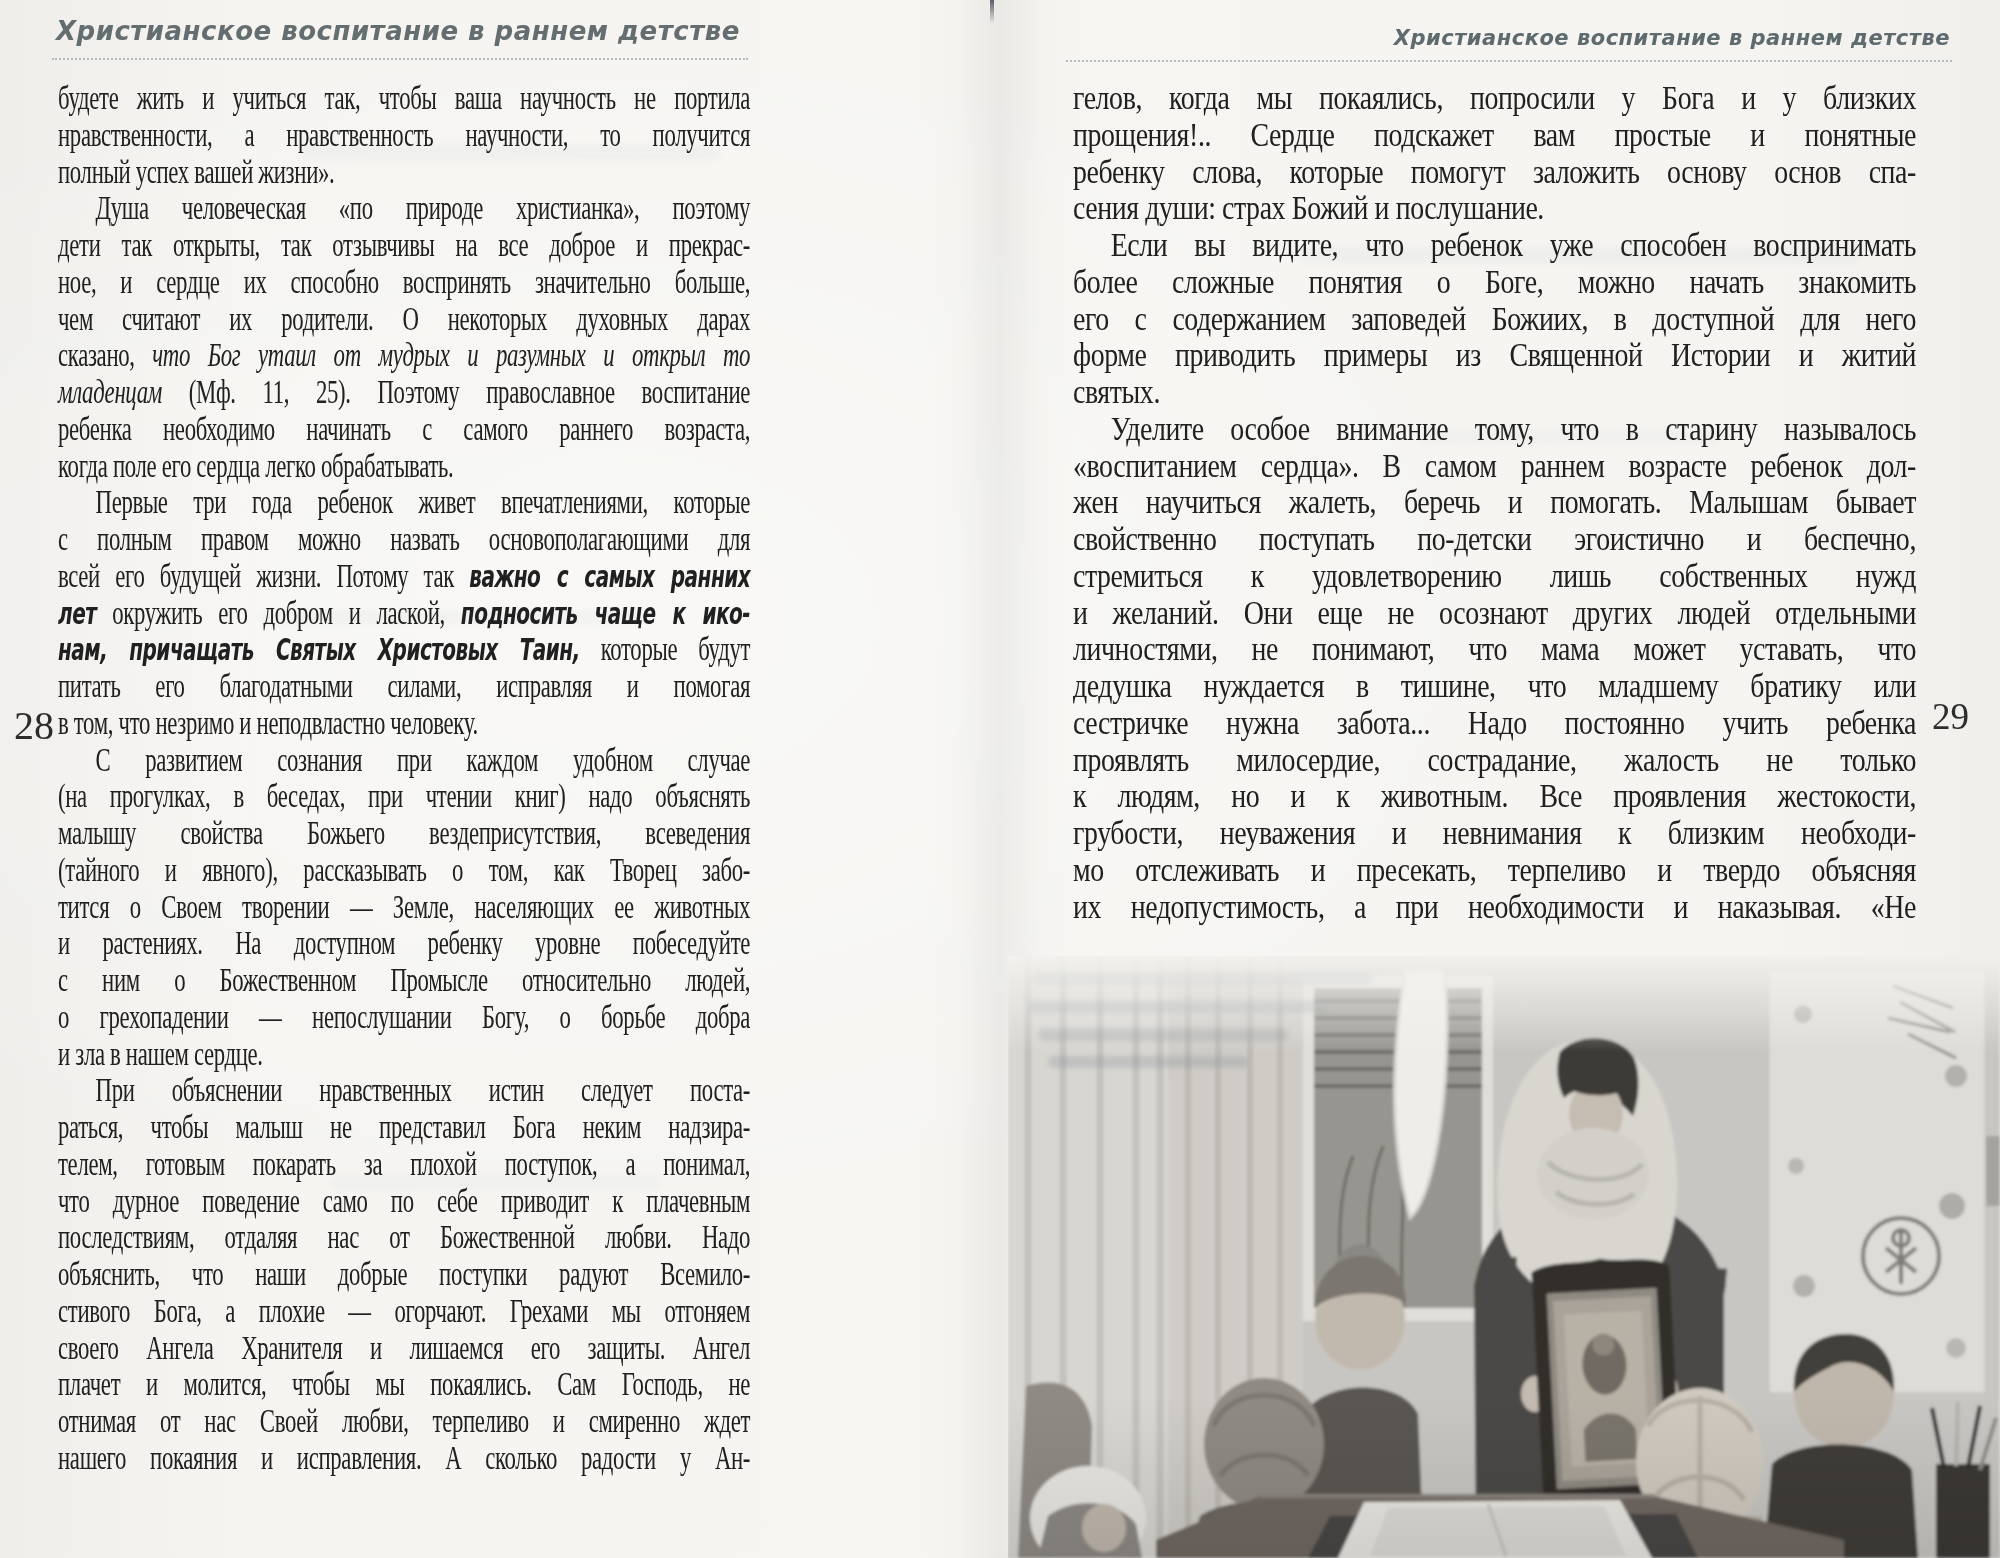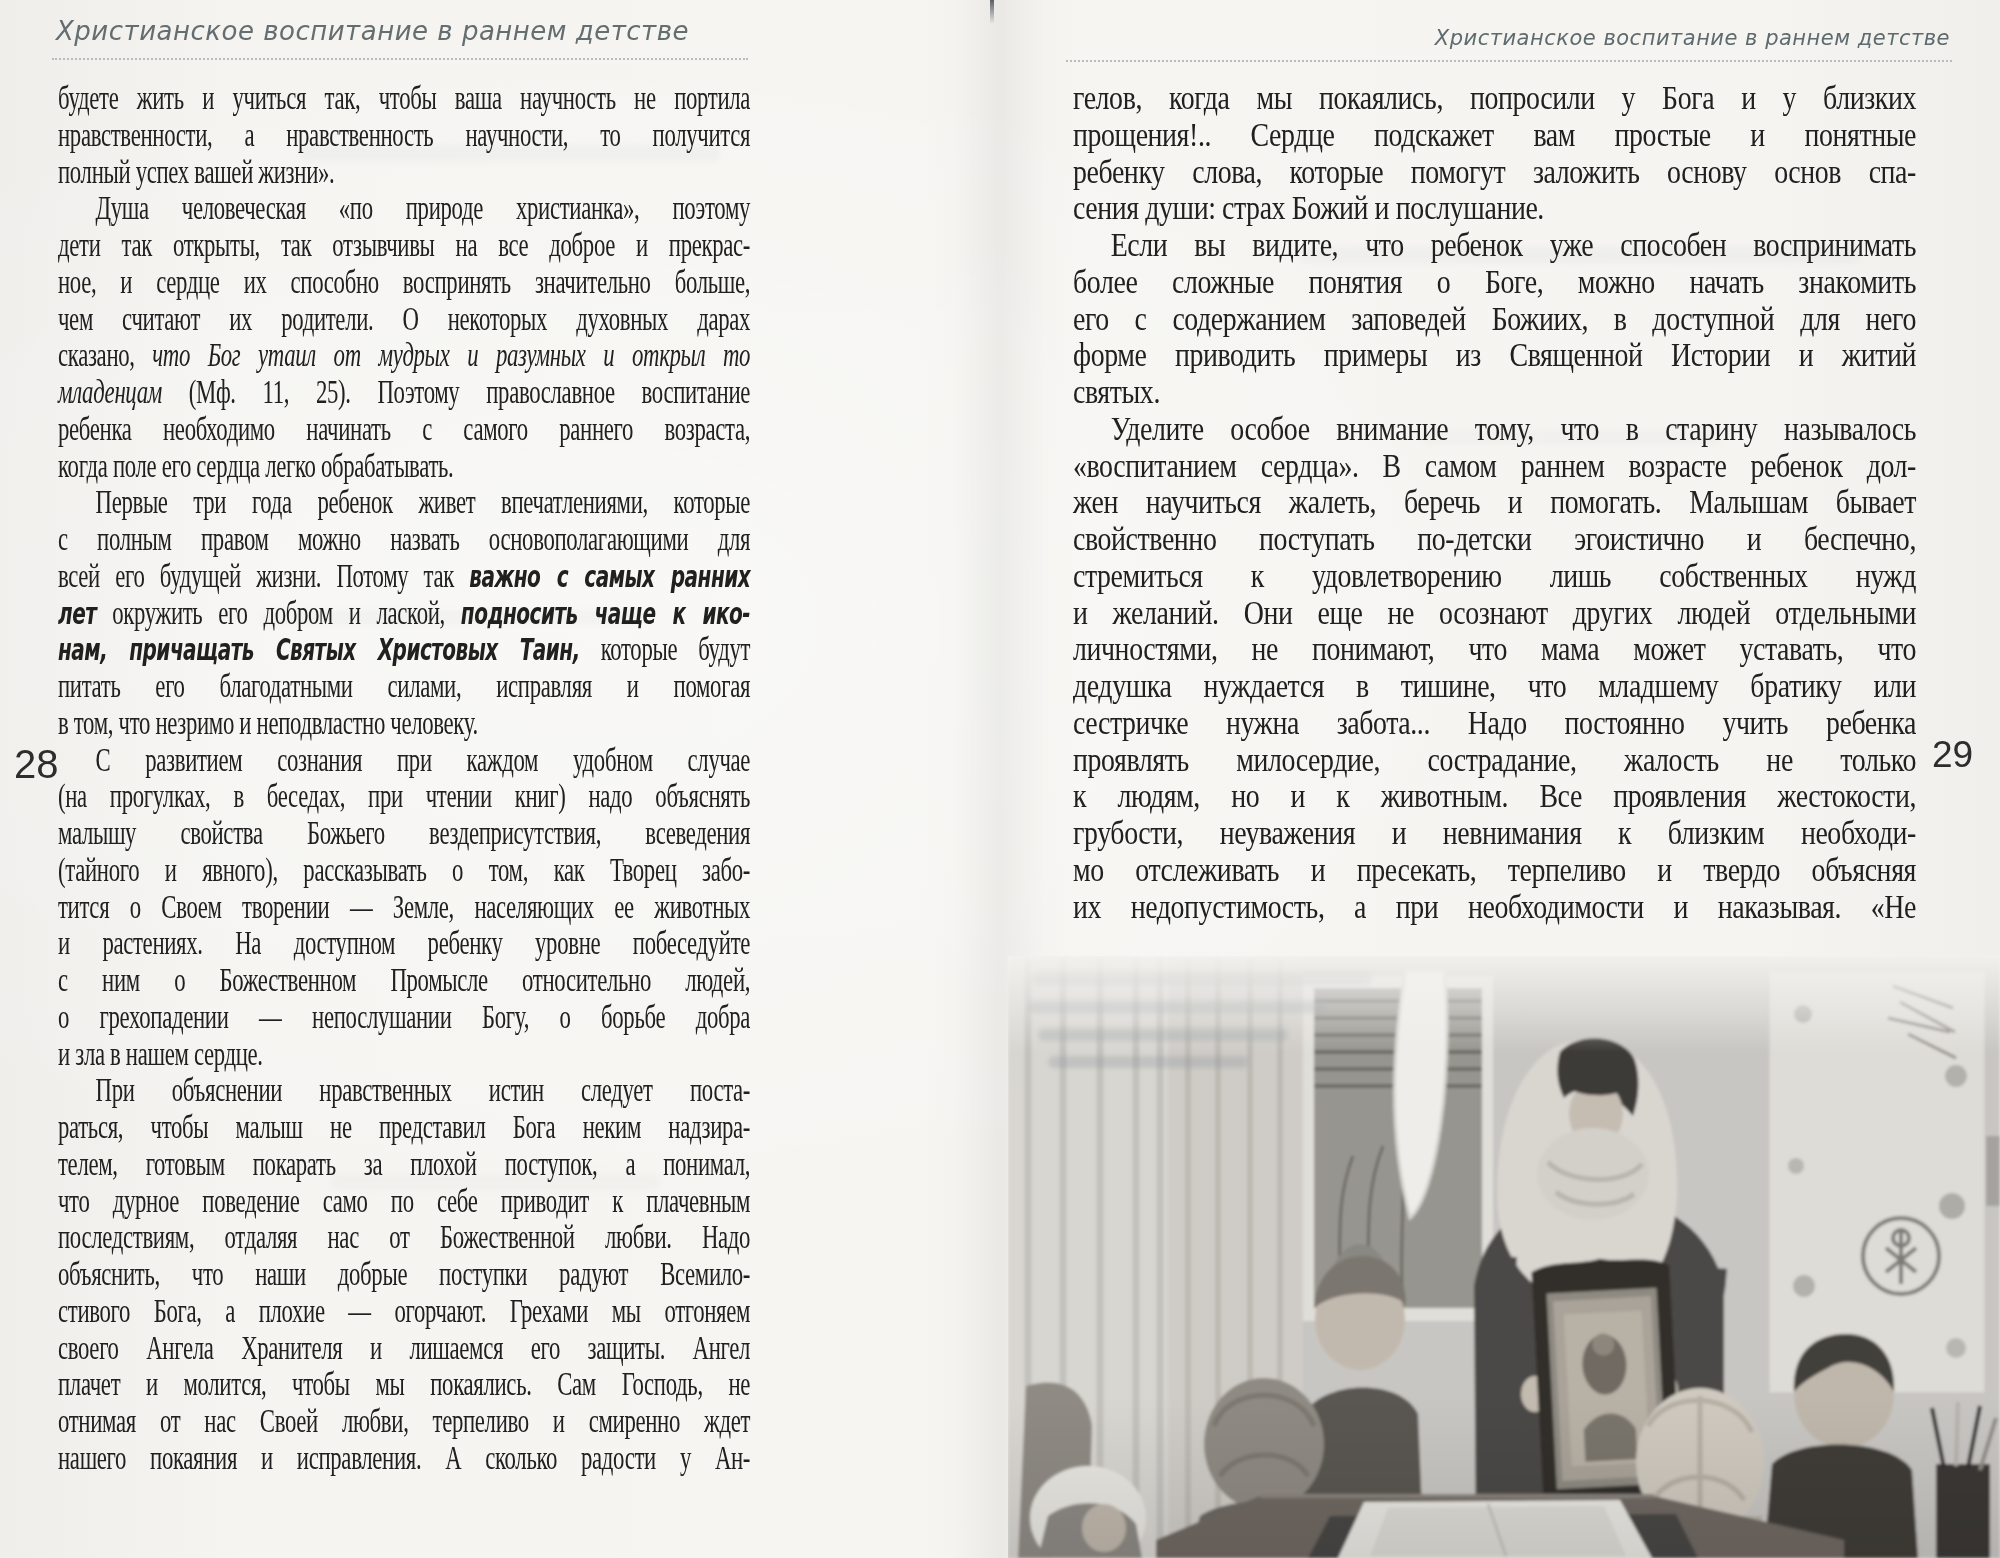--- a/index.html
+++ b/index.html
@@ -9,30 +9,30 @@
       radial-gradient(ellipse 1400px 900px at 30% 40%, rgba(255,255,255,.35), rgba(0,0,0,0) 70%),
       linear-gradient(90deg,#efeeeb 0%,#f5f4f1 12%,#f6f5f2 46%,#f1f0ed 50%,#f6f5f2 54%,#f5f4f1 88%,#f0efec 100%),
       #f4f3f0;
     font-family:"Liberation Serif", serif;
     color:#1f1f1f;
   }
   
   .runhead{
     position:absolute;
     font-family:"DejaVu Sans", sans-serif;
-    font-style:italic;font-weight:400;
+    font-style:italic;font-weight:700;
     letter-spacing:.5px;
   }
   .runhead.l{left:56px;top:16px;font-size:26px;color:#646d70;}
   .runhead.r{left:1068px;top:26px;width:882px;text-align:right;font-size:21px;color:#5d6a6e;}
   .dotrule{position:absolute;height:0;border-bottom:2px dotted #b7bcbc;}
   .dotrule.l{left:52px;top:58px;width:696px;}
   .dotrule.r{left:1066px;top:60px;width:886px;}
   
-  .pagenum{position:absolute;font-family:Liberation Sans, sans-serif;color:#2d2d2d;line-height:1;margin-top:38px;}
+  .pagenum{position:absolute;font-family:Liberation Serif, serif;color:#2d2d2d;line-height:1;}
   .pagenum.l{left:14px;top:706px;font-size:40px;}
   .pagenum.r{left:1932px;top:698px;font-size:37px;}
   
   .col{position:absolute;top:80px;}
   .col .line{
     line-height:36.75px;height:36.75px;white-space:nowrap;
     text-align:justify;text-align-last:justify;
     letter-spacing:-0.5px;font-size:34px;color:#202020;
   }
   .col .line.last{text-align-last:left;}

